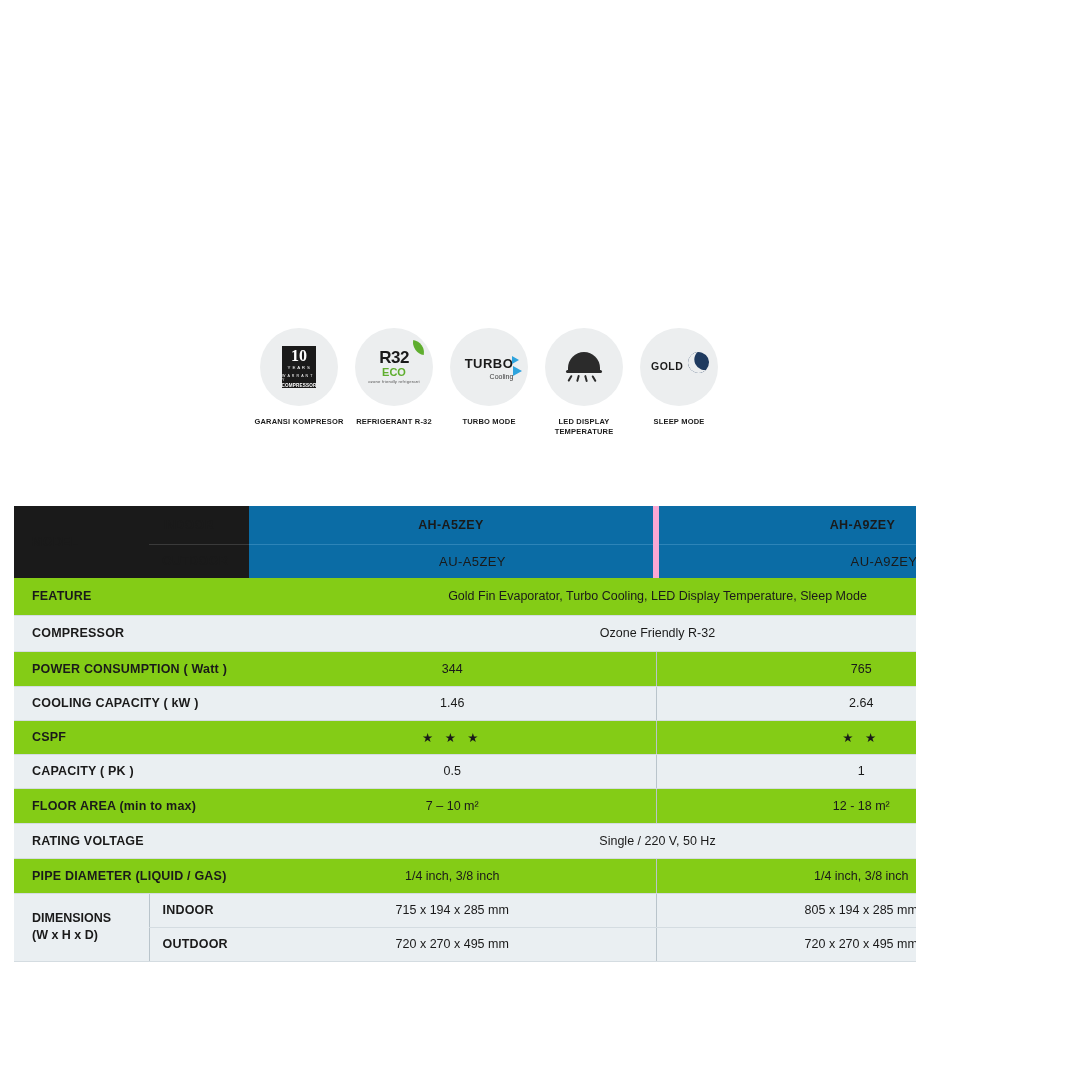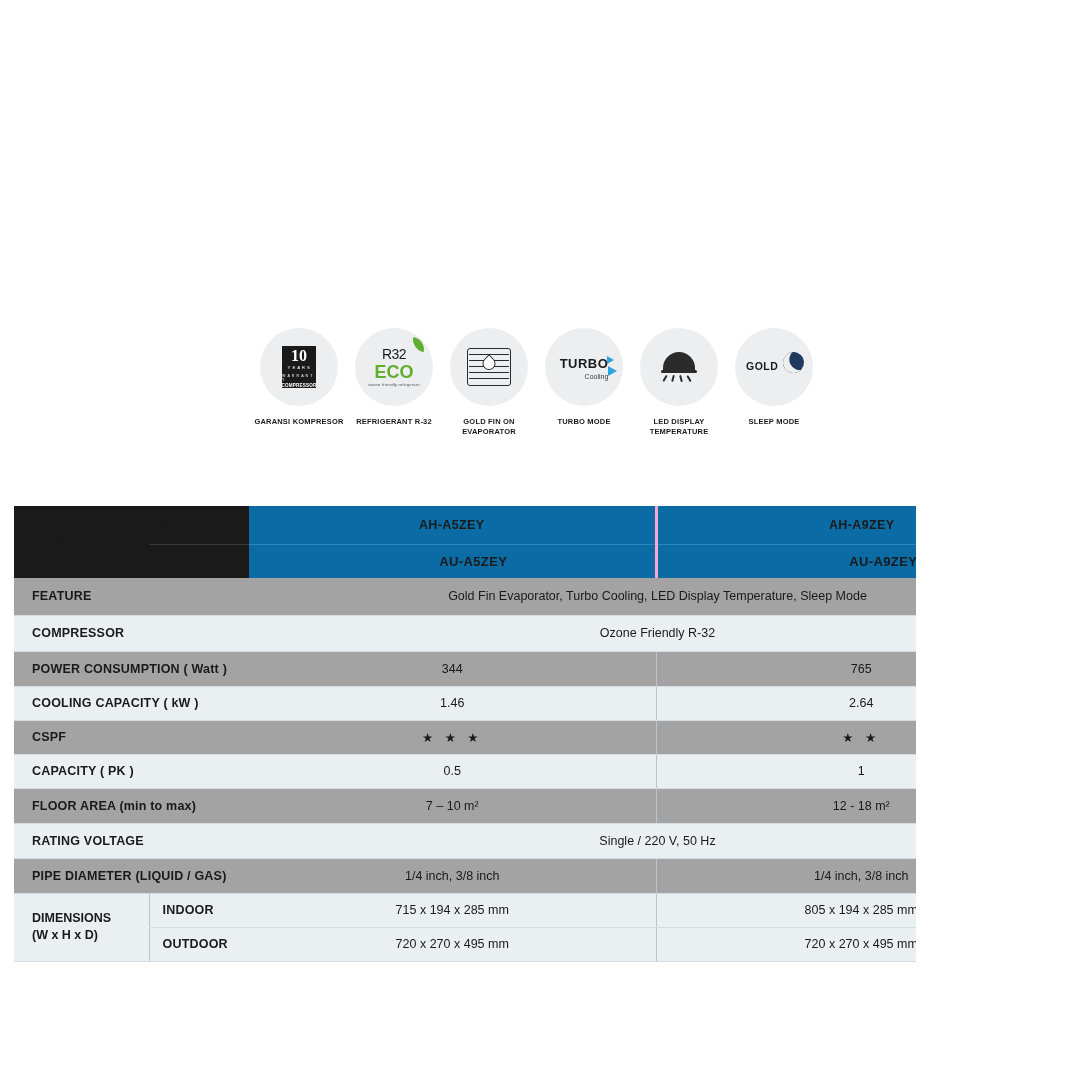--- a/index.html
+++ b/index.html
@@ -65,22 +65,22 @@
     padding-top: 2px;
   }
   .badge10 .num { font-size: 16px; font-weight: bold; line-height: 1; font-family: "Liberation Serif", serif;}
   .badge10 .yrs { font-size: 4.4px; letter-spacing: .4px; margin-top:1px;}
   .badge10 .bar { width: 26px; height: 1px; background: #fff; margin: 2px 0;}
   .badge10 .warranty { font-size: 3.6px; letter-spacing: .6px;}
   .badge10 .comp { font-size: 4.6px; font-weight: bold; letter-spacing: .2px; margin-top: 1px;}
 
   
   .r32 { text-align:center; line-height:1; position: relative;}
-  .r32 .r { font-size: 14px; font-weight: normal; color:#1a1a1a; letter-spacing:-0.5px;}
-  .r32 .eco { font-size: 18px; font-weight: bold; color:#5fae2e; letter-spacing: 0px; display:block; margin-top:1px;}
+  .r32 .r { font-size: 17px; font-weight: bold; color:#1a1a1a; letter-spacing:-0.5px;}
+  .r32 .eco { font-size: 11px; font-weight: bold; color:#5fae2e; letter-spacing: 0px; display:block; margin-top:1px;}
   .r32 .sub { font-size: 4.2px; color:#555; display:block; margin-top:2px; letter-spacing:.2px;}
   .leaf {
     position:absolute; right:-5px; top:-8px;
     width: 13px; height: 13px;
     background: #5fae2e;
     border-radius: 0 100% 0 100%;
     transform: rotate(10deg);
   }
 
   
@@ -164,41 +164,41 @@
   }
   .hdr-io.last { border-bottom: none; }
   .hdr-blue {
     background: #0b6ca5;
     color: #ffffff;
     text-align: center;
     font-weight: bold;
     font-size: 16px;
     letter-spacing: .4px;
     border-bottom: 1px solid #2d84b8;
-    border-right: 3px solid #f9a8d4;
+    border-right: 6px solid #f9a8d4;
   }
   .hdr-blue.sub {
-    font-weight: bold;
+    font-weight: normal;
     font-size: 13px;
     border-bottom: none;
     padding-left: 44px;
   }
   .hdr-blue.lastcol { border-right: none; margin-left: 32px; }
 
   .rowlabel {
     font-weight: bold;
     font-size: 13px;
     padding-left: 18px;
     letter-spacing: .2px;
   }
   .val {
     text-align: center;
     font-size: 12.5px;
   }
-  .band-white { background: #a3a3a3; }
+  .band-white { background: #84cc16; }
   .band-grey  { background: #eaeff2; }
   .divider-col { border-right: 1px solid #b9c4cb; }
   .rowline td { border-bottom: 1px solid #d4dce1; }
   .stars { letter-spacing: 4px; font-size: 15px; }
   .sub-io {
     font-weight: bold;
     font-size: 12.5px;
     padding-left: 13px;
     letter-spacing: .2px;
   }
@@ -235,35 +235,20 @@
         <div class="r32">
           <span class="leaf"></span>
           <span class="r">R32</span>
           <span class="eco">ECO</span>
           <span class="sub">ozone friendly refrigerant</span>
         </div>
       </div>
       <div class="feature-caption">REFRIGERANT R-32</div>
     </div>
 
-    <div class="feature">
-      <div class="feature-circle">
-        <div class="coil">
-          <div class="rows"></div>
-          <div class="line" style="top:6px"></div>
-          <div class="line" style="top:12px"></div>
-          <div class="line" style="top:18px"></div>
-          <div class="line" style="top:24px"></div>
-          <div class="line" style="top:30px"></div>
-          <div class="drop"></div>
-        </div>
-      </div>
-      <div class="feature-caption" style="white-space:pre-line">GOLD FIN ON
-EVAPORATOR</div>
-    </div>
 
     <div class="feature">
       <div class="feature-circle">
         <div class="turbo">
           <span class="arrow2"></span>
           <span class="arrow"></span>
           <span class="t">TURBO</span>
           <span class="c">Cooling</span>
         </div>
       </div>

